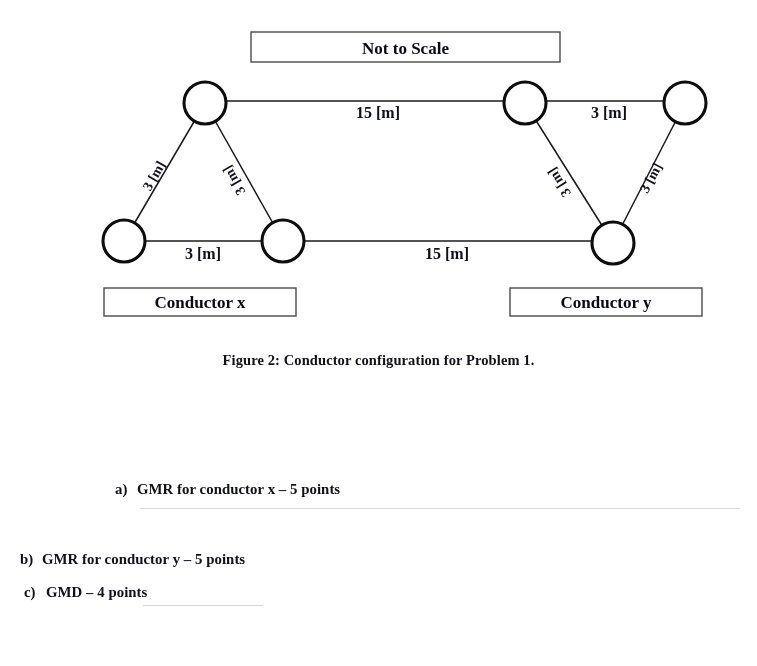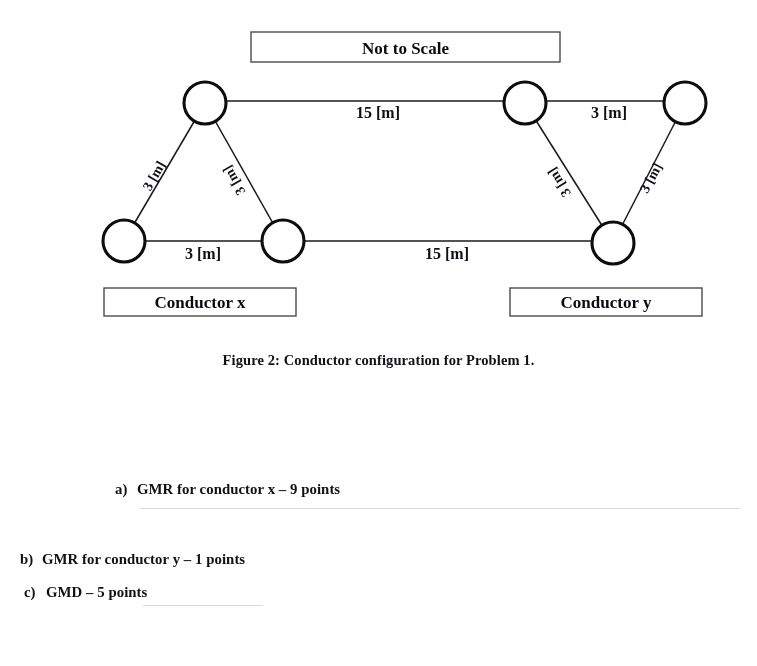--- a/index.html
+++ b/index.html
@@ -175,29 +175,29 @@
 
       <rect class="frame-box" x="510" y="288" width="192" height="28"></rect>
       <text class="svg-box-label" x="606" y="308" text-anchor="middle">Conductor y</text>
     </svg>
   </div>
 
   <div id="figure-caption">Figure 2: Conductor configuration for Problem 1.</div>
 
 
   <div class="q-item" id="item-a">
-    <span class="q-marker">a)</span><span>GMR for conductor x – 9 points</span>
+    <span class="q-marker">a)</span><span>GMR for conductor x – 5 points</span>
   </div>
 
   <div class="rule" id="rule-1"></div>
 
   <div class="q-item" id="item-b">
-    <span class="q-marker">b)</span><span>GMR for conductor y – 1 points</span>
+    <span class="q-marker">b)</span><span>GMR for conductor y – 5 points</span>
   </div>
 
   <div class="q-item" id="item-c">
-    <span class="q-marker">c)</span><span>GMD – 5 points</span>
+    <span class="q-marker">c)</span><span>GMD – 4 points</span>
   </div>
 
   <div class="rule" id="rule-2"></div>
 
 
 </div>
 
 </body></html>

